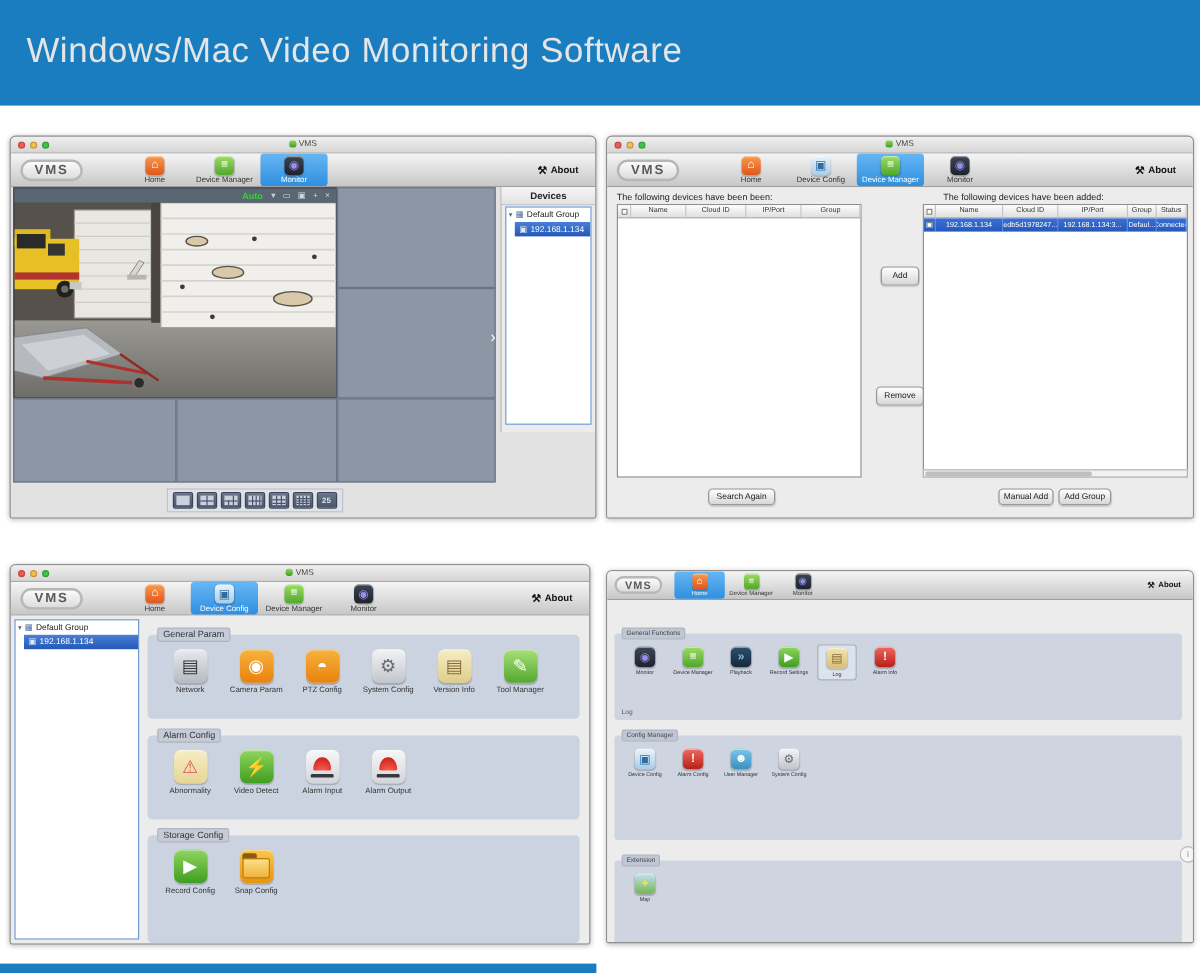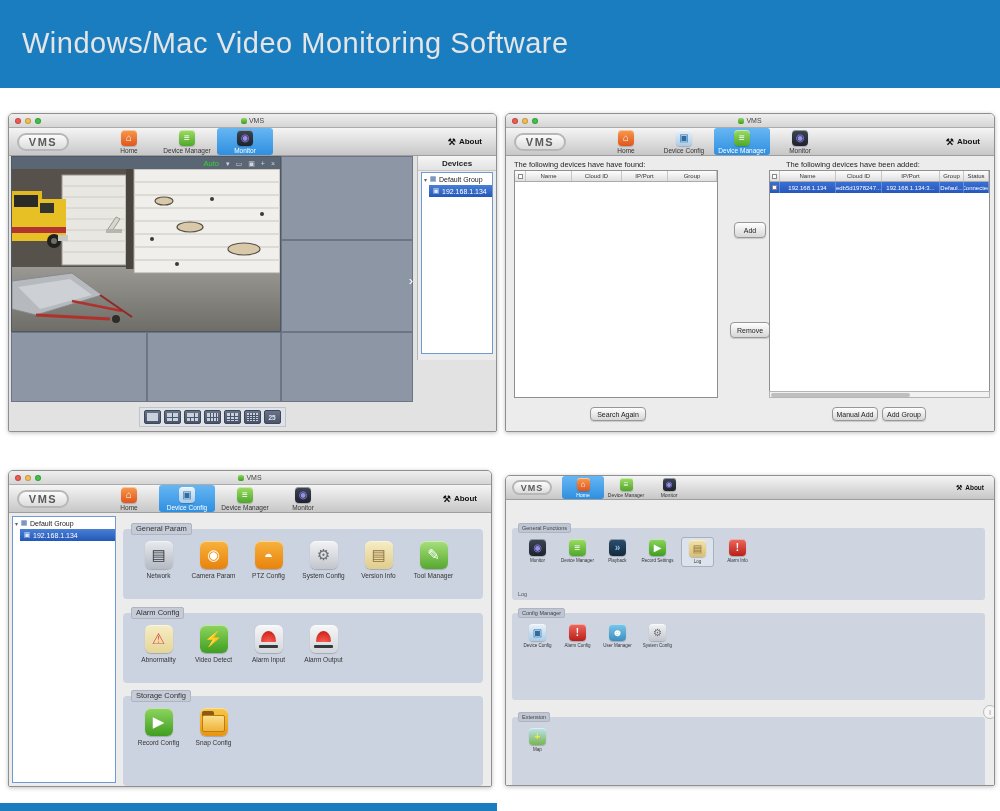--- a/index.html
+++ b/index.html
@@ -77,21 +77,21 @@
   .p1content { position:relative; height:276px; background:#e2e2e2; }
   .videoarea { position:absolute; left:2px; top:0; width:402px; height:246px; background:#7e8796; }
   .vcell { position:absolute; background:#8d96a4; border:1px solid #6d7584; }
   .c-active { left:0; top:0; width:270px; height:176px; border:1px solid #4f5866; background:#333; }
   .c-r1 { left:270px; top:0; width:132px; height:84px; }
   .c-r2 { left:270px; top:84px; width:132px; height:92px; }
   .c-b1 { left:0; top:176px; width:136px; height:70px; }
   .c-b2 { left:136px; top:176px; width:134px; height:70px; }
   .c-b3 { left:270px; top:176px; width:132px; height:70px; }
   .vheader { height:12px; background:#5b6675; display:flex; align-items:center; justify-content:flex-end; gap:7px; padding-right:5px; }
-  .vmode { color:#33d433; font-weight:normal; font-size:7.5px; }
+  .vmode { color:#33d433; font-weight:bold; font-size:7.5px; }
   .vicons { display:flex; gap:6px; }
   .vicons span { color:#cfd6df; font-size:7px; line-height:1; }
   .scene { display:block; width:100%; height:162px; }
   .chevron { position:absolute; left:395px; top:112px; width:10px; height:24px; color:#fff; font-size:13px;
              display:flex; align-items:center; justify-content:center; }
   .layoutbar { position:absolute; left:2px; top:248px; width:402px; height:26px; display:flex; align-items:center; justify-content:center; }
   .lgroup { display:flex; gap:3px; background:#dfe3e8; border:1px solid #bfc4cc; padding:2px 4px; }
   .lbtn { width:17px; height:14px; background:linear-gradient(#6a7488,#4a546b); border:1px solid #3e4759; border-radius:2px;
           display:flex; align-items:center; justify-content:center; }
   .g { display:block; width:11px; height:8px; background-color:#c9d2dc; background-repeat:no-repeat; }
@@ -369,21 +369,21 @@
           <span class="ic ic-monitor">◉</span>
           <span class="tlabel">Monitor</span>
         </div>
       </div>
       <div class="about">
         <span class="aicon">⚒</span>
         <span>About</span>
       </div>
     </div>
     <div class="p2content">
-      <div class="seclabel fl">The following devices have have found:</div>
+      <div class="seclabel fl">The following devices have been been:</div>
       <div class="seclabel al">The following devices have been added:</div>
 
       <div class="dtable ftable">
         <div class="thead">
           <div class="th fw0">
               <span class="cbox"></span>
             </div>
           <div class="th fw1">Name</div>
           <div class="th fw2">Cloud ID</div>
           <div class="th fw3">IP/Port</div>

